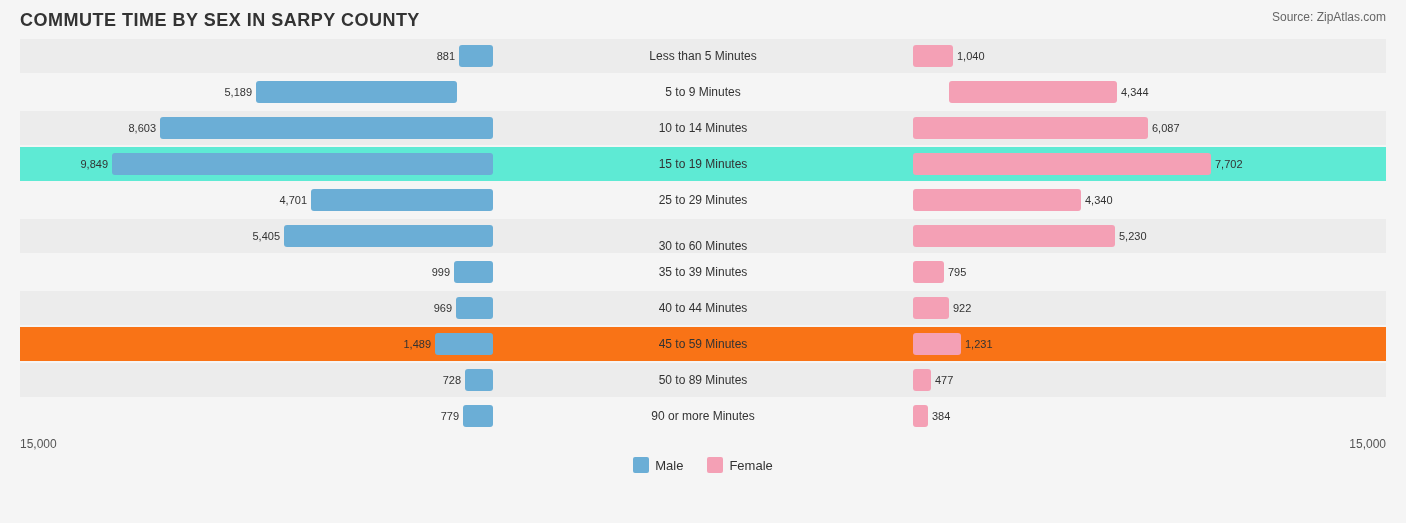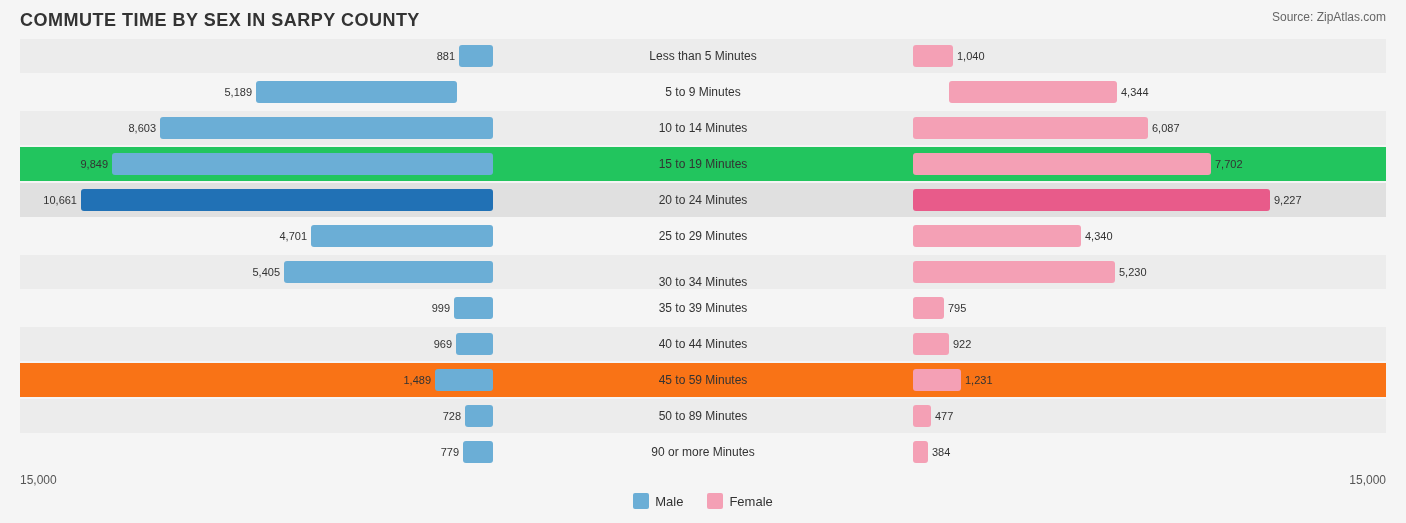--- a/index.html
+++ b/index.html
@@ -114,59 +114,48 @@
         <div style="display: flex; align-items: center; justify-content: flex-end; width: 50%; height: 100%; padding-right: 105px;">
           <span style="font-size: 11px; color: rgb(51, 51, 51); white-space: nowrap; margin-right: 4px;">8,603</span>
           <div style="background: rgb(107, 174, 214); height: 22px; border-radius: 3px; width: 333px; flex-shrink: 0;"></div>
         </div>
         <div style="width: 210px; text-align: center; font-size: 12px; color: rgb(51, 51, 51); flex-shrink: 0; white-space: nowrap;">10 to 14 Minutes</div>
         <div style="display: flex; align-items: center; justify-content: flex-start; width: 50%; height: 100%; padding-left: 105px;">
           <div style="background: rgb(244, 160, 181); height: 22px; border-radius: 3px; width: 235px; flex-shrink: 0;"></div>
           <span style="font-size: 11px; color: rgb(51, 51, 51); white-space: nowrap; margin-left: 4px;">6,087</span>
         </div>
       </div>
-      <div class="row" style="display: flex; align-items: center; height: 34px; margin-bottom: 2px; position: relative; background: #22c55e;">
+      <div class="row" style="display: flex; align-items: center; height: 34px; margin-bottom: 2px; position: relative; background: #5eead4;">
         <div style="display: flex; align-items: center; justify-content: flex-end; width: 50%; height: 100%; padding-right: 105px;">
           <span style="font-size: 11px; color: rgb(51, 51, 51); white-space: nowrap; margin-right: 4px;">9,849</span>
           <div style="background: rgb(107, 174, 214); height: 22px; border-radius: 3px; width: 381px; flex-shrink: 0;"></div>
         </div>
         <div style="width: 210px; text-align: center; font-size: 12px; color: rgb(51, 51, 51); flex-shrink: 0; white-space: nowrap;">15 to 19 Minutes</div>
         <div style="display: flex; align-items: center; justify-content: flex-start; width: 50%; height: 100%; padding-left: 105px;">
           <div style="background: rgb(244, 160, 181); height: 22px; border-radius: 3px; width: 298px; flex-shrink: 0;"></div>
           <span style="font-size: 11px; color: rgb(51, 51, 51); white-space: nowrap; margin-left: 4px;">7,702</span>
         </div>
       </div>
-      <div class="row row-highlight" style="display: flex; align-items: center; height: 34px; margin-bottom: 2px; position: relative; background: rgb(236, 236, 236);">
-        <div style="display: flex; align-items: center; justify-content: flex-end; width: 50%; height: 100%; padding-right: 105px;">
-          <span style="font-size: 11px; color: rgb(51, 51, 51); white-space: nowrap; margin-right: 4px;">10,661</span>
-          <div style="background: rgb(33, 113, 181); height: 22px; border-radius: 3px; width: 412px; flex-shrink: 0;"></div>
-        </div>
-        <div style="width: 210px; text-align: center; font-size: 12px; color: rgb(51, 51, 51); flex-shrink: 0; white-space: nowrap;">20 to 24 Minutes</div>
-        <div style="display: flex; align-items: center; justify-content: flex-start; width: 50%; height: 100%; padding-left: 105px;">
-          <div style="background: rgb(232, 91, 138); height: 22px; border-radius: 3px; width: 357px; flex-shrink: 0;"></div>
-          <span style="font-size: 11px; color: rgb(51, 51, 51); white-space: nowrap; margin-left: 4px;">9,227</span>
-        </div>
-      </div>
       <div class="row" style="display: flex; align-items: center; height: 34px; margin-bottom: 2px; position: relative; background: rgb(245, 245, 245);">
         <div style="display: flex; align-items: center; justify-content: flex-end; width: 50%; height: 100%; padding-right: 105px;">
           <span style="font-size: 11px; color: rgb(51, 51, 51); white-space: nowrap; margin-right: 4px;">4,701</span>
           <div style="background: rgb(107, 174, 214); height: 22px; border-radius: 3px; width: 182px; flex-shrink: 0;"></div>
         </div>
         <div style="width: 210px; text-align: center; font-size: 12px; color: rgb(51, 51, 51); flex-shrink: 0; white-space: nowrap;">25 to 29 Minutes</div>
         <div style="display: flex; align-items: center; justify-content: flex-start; width: 50%; height: 100%; padding-left: 105px;">
           <div style="background: rgb(244, 160, 181); height: 22px; border-radius: 3px; width: 168px; flex-shrink: 0;"></div>
           <span style="font-size: 11px; color: rgb(51, 51, 51); white-space: nowrap; margin-left: 4px;">4,340</span>
         </div>
       </div>
       <div class="row" style="display: flex; align-items: flex-end; height: 34px; margin-bottom: 2px; position: relative; background: rgb(236, 236, 236);">
         <div style="display: flex; align-items: center; justify-content: flex-end; width: 50%; height: 100%; padding-right: 105px;">
           <span style="font-size: 11px; color: rgb(51, 51, 51); white-space: nowrap; margin-right: 4px;">5,405</span>
           <div style="background: rgb(107, 174, 214); height: 22px; border-radius: 3px; width: 209px; flex-shrink: 0;"></div>
         </div>
-        <div style="width: 210px; text-align: center; font-size: 12px; color: rgb(51, 51, 51); flex-shrink: 0; white-space: nowrap;">30 to 34 Minutes</div>
+        <div style="width: 210px; text-align: center; font-size: 12px; color: rgb(51, 51, 51); flex-shrink: 0; white-space: nowrap;">30 to 60 Minutes</div>
         <div style="display: flex; align-items: center; justify-content: flex-start; width: 50%; height: 100%; padding-left: 105px;">
           <div style="background: rgb(244, 160, 181); height: 22px; border-radius: 3px; width: 202px; flex-shrink: 0;"></div>
           <span style="font-size: 11px; color: rgb(51, 51, 51); white-space: nowrap; margin-left: 4px;">5,230</span>
         </div>
       </div>
       <div class="row" style="display: flex; align-items: center; height: 34px; margin-bottom: 2px; position: relative; background: rgb(245, 245, 245);">
         <div style="display: flex; align-items: center; justify-content: flex-end; width: 50%; height: 100%; padding-right: 105px;">
           <span style="font-size: 11px; color: rgb(51, 51, 51); white-space: nowrap; margin-right: 4px;">999</span>
           <div style="background: rgb(107, 174, 214); height: 22px; border-radius: 3px; width: 39px; flex-shrink: 0;"></div>
         </div>

